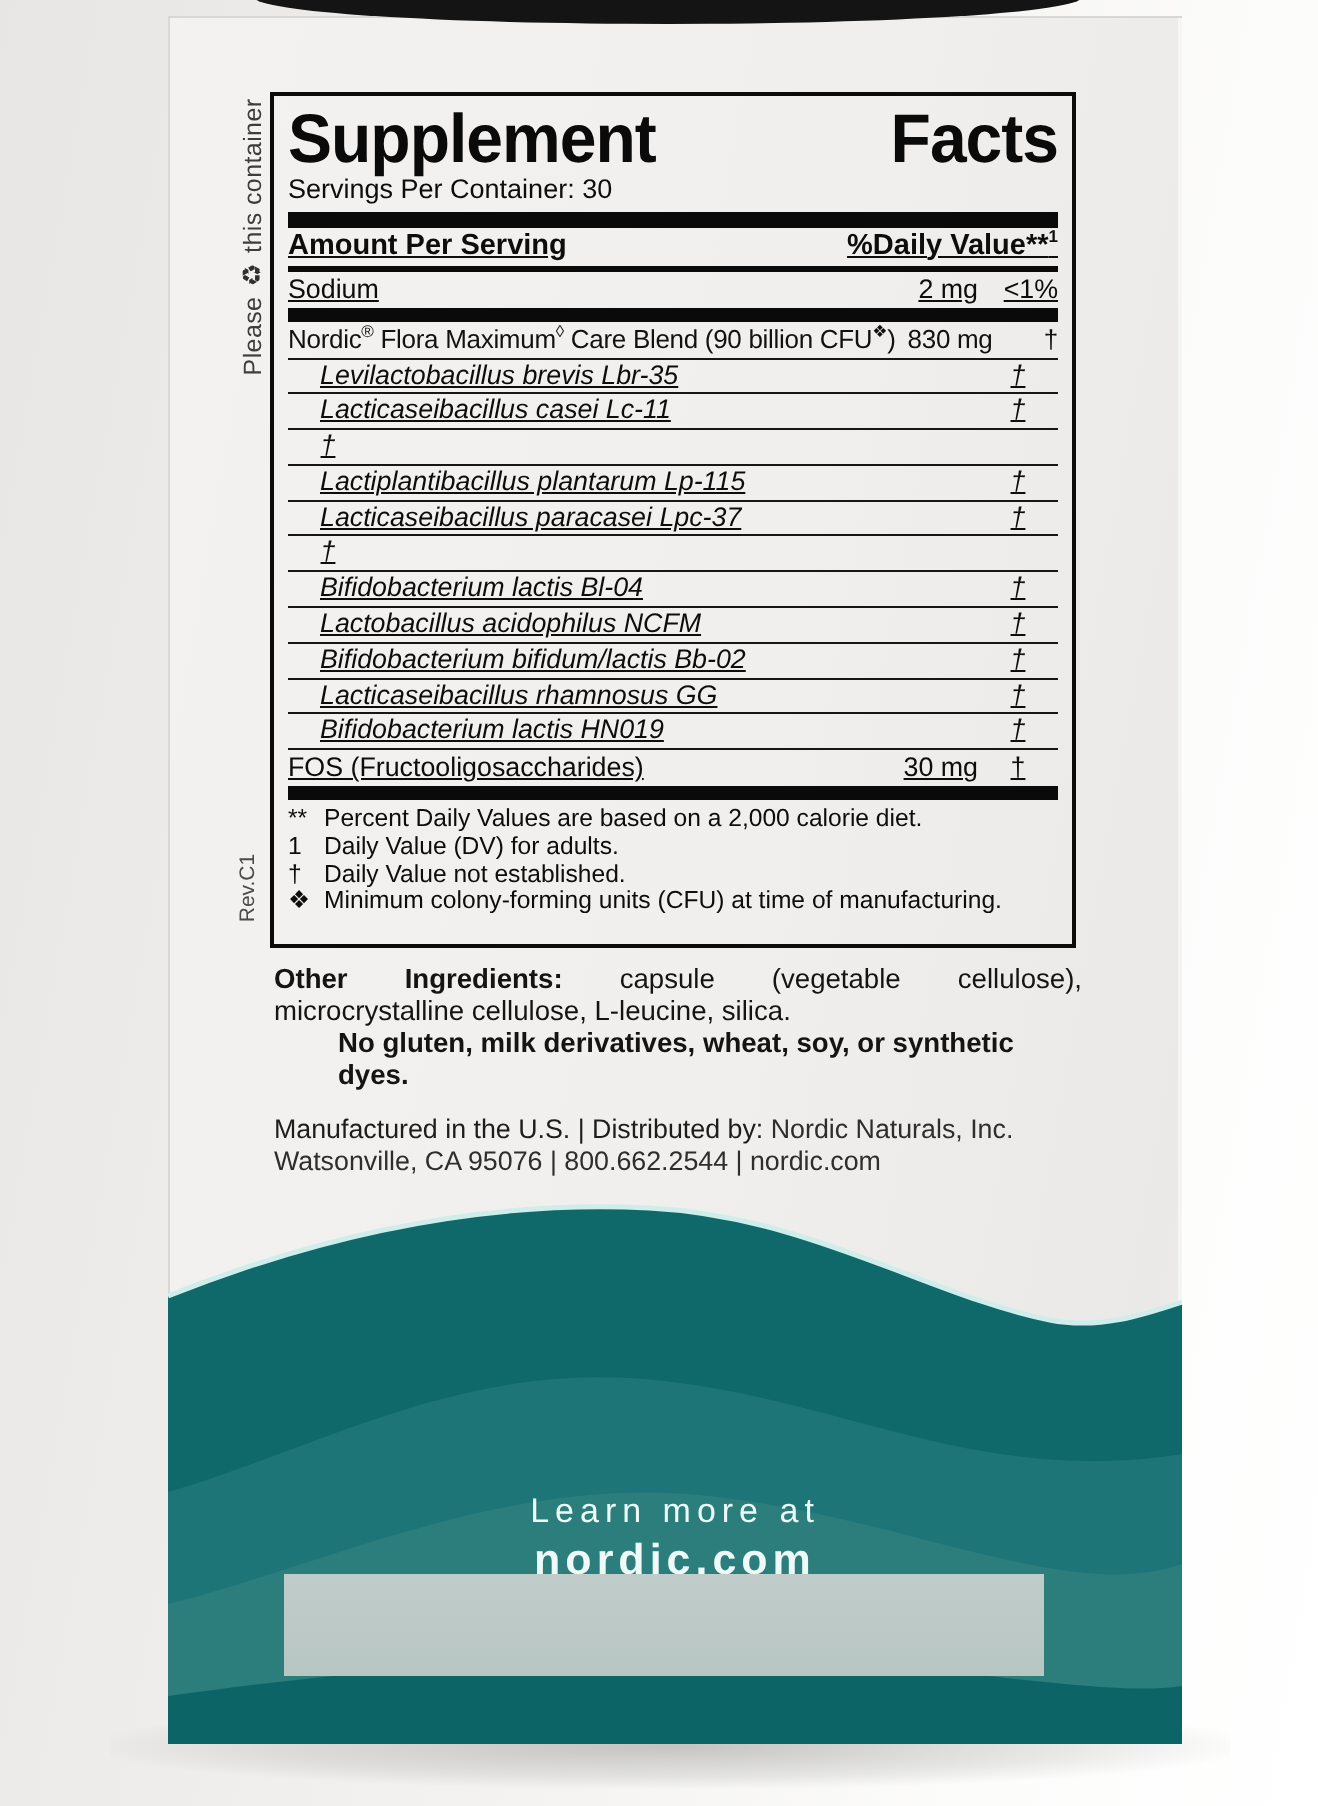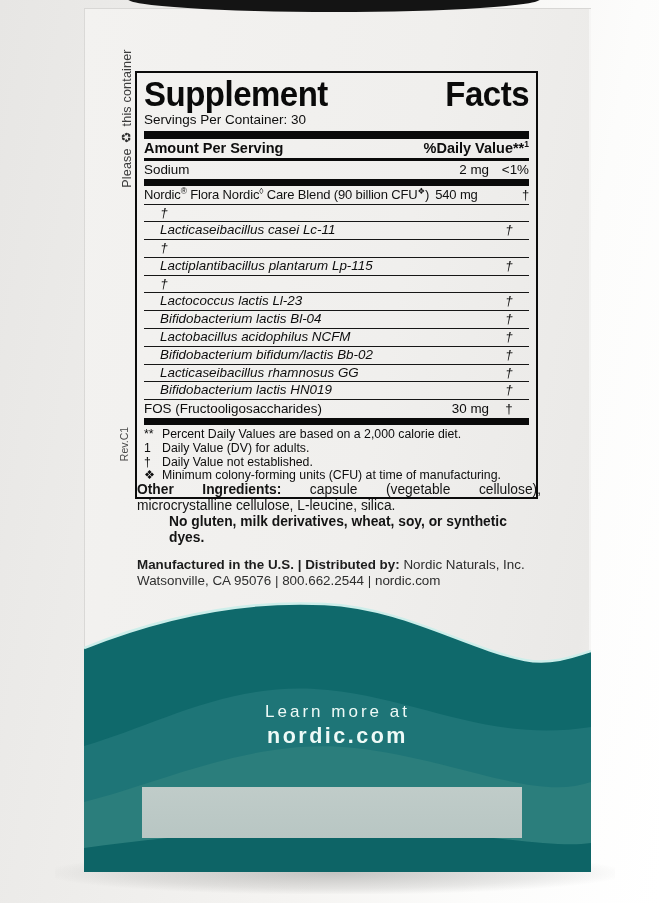--- a/index.html
+++ b/index.html
@@ -35,32 +35,32 @@
   .side-text .recycle { font-size:13px; color:#2f2f2f; }
   .rev-text {
     position:absolute; left:14px; top:429px; width:52px; height:12px;
     transform:rotate(-90deg); transform-origin:center;
     font-size:10.5px; color:#4a4a4a; text-align:center; white-space:nowrap;
   }
 
   
   .panel {
     position:absolute; left:51px; top:37px; width:403px; height:428px;
-    border:2px solid #0b0b0b; padding:2px 7px 0 7px; background:transparent;margin-top:25px;
+    border:2px solid #0b0b0b; padding:2px 7px 0 7px; background:transparent;
   }
   .sf-title { display:flex; justify-content:space-between; align-items:baseline;
     font-weight:bold; font-size:33px; letter-spacing:-.5px; line-height:38px;
     transform:scaleY(1.04); transform-origin:top left; width:100%; color:#0a0a0a; }
   .serving { font-size:13.5px; line-height:14.5px; color:#0d0d0d; }
   .serving:first-of-type { margin-top:2px; }
   .bar-thick { height:8px; background:#0a0a0a; margin-top:3px; }
   .bar-med   { height:3px; background:#0a0a0a; }
   .bar-mid2  { height:7px; background:#0a0a0a; }
 
-  .row { display:flex; align-items:flex-end; font-size:13.4px; line-height:18px; color:#0d0d0d; }
+  .row { display:flex; align-items:flex-end; font-size:13.4px; line-height:18px; color:#0d0d0d;text-decoration:underline; }
   .row .name { flex:1; white-space:nowrap; }
   .row .amt  { width:56px; text-align:right; white-space:nowrap; }
   .row .dv   { width:40px; text-align:center; white-space:nowrap; }
   .row .dv.right { text-align:right; }
   .hdr-row { font-weight:bold; font-size:14.5px; line-height:19px; }
   .hdr-row .dvh { text-align:right; }
   sup { font-size:8.5px; vertical-align:super; line-height:0; }
 
   .blend-row { font-size:13px; letter-spacing:-.15px; line-height:18px; display:flex; align-items:flex-end; }
   .blend-row .grow { flex:1; white-space:nowrap; }
@@ -73,26 +73,26 @@
   .fn { display:flex; font-size:12.3px; line-height:13.9px; color:#0d0d0d; }
   .fn .sym { width:18px; flex:none; }
   .fn .txt { flex:1; }
 
   
   .copy { position:absolute; left:53px; top:473px; width:404px; color:#141414; }
   .oi { font-size:13.8px; line-height:15.5px; text-align:justify; }
   .oi .lbl { font-weight:bold; }
   .no-claim { font-weight:bold; font-size:13.8px; line-height:15.5px; margin-top:1px;padding-left:32px; }
   .mfg { margin-top:12px; font-size:13.4px; line-height:16px; color:#2e2e2e; }
-  .mfg .b { font-weight:bold; color:#1d1d1d; }
+  .mfg .b { font-weight:normal; color:#1d1d1d; }
 
   
   .wave-wrap { position:absolute; left:0; top:587px; width:507px; height:276px; overflow:hidden; }
   .wave-wrap svg { display:block; width:100%; height:100%; }
-  .learn { position:absolute; left:0; top:692px; width:507px; text-align:center; color:#eefaf7; z-index:4; }
+  .learn { position:absolute; left:0; top:736px; width:507px; text-align:center; color:#eefaf7; z-index:4; }
   .learn .l1 { font-size:17px; letter-spacing:3px; line-height:22px; }
   .learn .l2 { font-size:21.5px; font-weight:bold; letter-spacing:2.5px; line-height:26px; }
   .barcode { position:absolute; left:58px; top:778px; width:380px; height:51px; z-index:4;
     background:linear-gradient(180deg,#c0ccc9 0%,#b8c6c3 100%); }
 </style>
 </head>
 <body>
 
 <div class="scene">
   <div class="floor-shadow"></div>
@@ -125,43 +125,44 @@
 
       <div class="row">
         <span class="name">Sodium</span>
         <span class="amt">2 mg</span>
         <span class="dv right">&lt;1%</span>
       </div>
 
       <div class="bar-mid2"></div>
 
       <div class="blend-row">
-        <span class="grow"><span>Nordic</span><sup>®</sup><span> Flora Nordic</span><sup>◊</sup><span> Care Blend (90 billion CFU</span><sup>❖</sup><span>)</span><span class="amt-inline">540 mg</span></span>
+        <span class="grow"><span>Nordic</span><sup>®</sup><span> Flora Maximum</span><sup>◊</sup><span> Care Blend (90 billion CFU</span><sup>❖</sup><span>)</span><span class="amt-inline">830 mg</span></span>
         <span class="dv">†</span>
       </div>
 
       <div class="row strain">
+          <span class="name">Levilactobacillus brevis Lbr-35</span>
           <span class="dv">†</span>
         </div>
       <div class="row strain">
           <span class="name">Lacticaseibacillus casei Lc-11</span>
           <span class="dv">†</span>
         </div>
       <div class="row strain">
           <span class="dv">†</span>
         </div>
       <div class="row strain">
           <span class="name">Lactiplantibacillus plantarum Lp-115</span>
           <span class="dv">†</span>
         </div>
       <div class="row strain">
-          <span class="dv">†</span>
-        </div>
-      <div class="row strain">
-          <span class="name">Lactococcus lactis Ll-23</span>
+          <span class="name">Lacticaseibacillus paracasei Lpc-37</span>
+          <span class="dv">†</span>
+        </div>
+      <div class="row strain">
           <span class="dv">†</span>
         </div>
       <div class="row strain">
           <span class="name">Bifidobacterium lactis Bl-04</span>
           <span class="dv">†</span>
         </div>
       <div class="row strain">
           <span class="name">Lactobacillus acidophilus NCFM</span>
           <span class="dv">†</span>
         </div>

